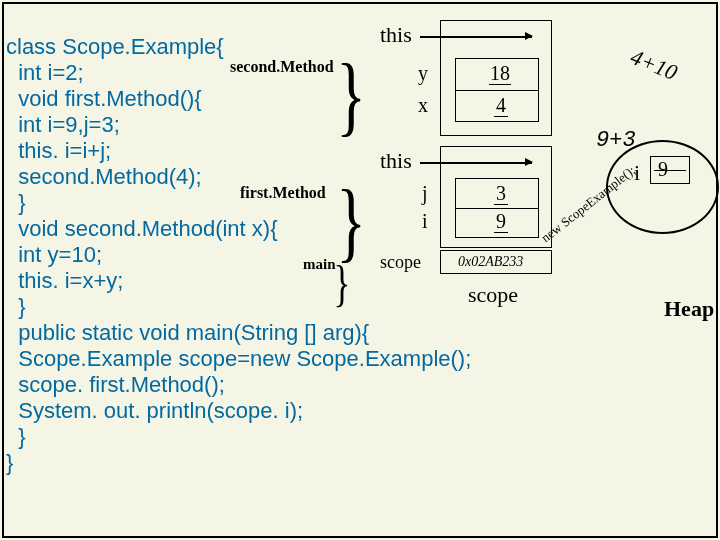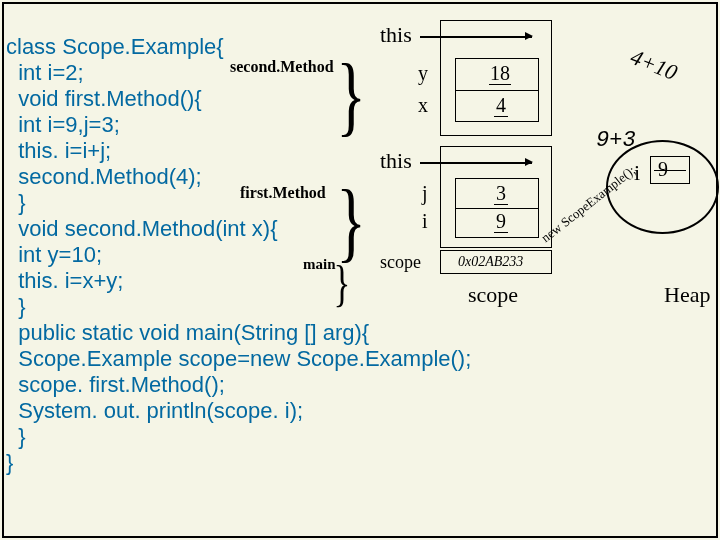--- a/index.html
+++ b/index.html
@@ -207,16 +207,16 @@
 
 <div class="stack-label" style="top:282px; left:468px;">scope</div>
 
 <div class="heap-circle" style="top:140px; left:606px; width:113px; height:94px;"></div>
 <div class="heap-i" style="top:160px; left:634px;">i</div>
 <div class="heap-i-box" style="top:156px; left:650px; width:40px; height:28px;"></div>
 <div class="heap-i-line" style="top:170px; left:654px; width:32px;"></div>
 <div class="stack-val" style="top:158px; left:658px;">9</div>
 
 <div class="heap-new" style="top:230px; left:548px;">new ScopeExample();</div>
-<div class="heap-label" style="top:282px; left:664px;">Heap</div>
+<div class="heap-label" style="top:296px; left:664px;font-weight:bold;">Heap</div>
 
 <div class="expr expr-rot" style="top:52px; left:630px;">4+10</div>
 <div class="expr" style="top:128px; left:596px;font-family:Liberation Mono, monospace;">9+3</div>
 
 </body></html>

